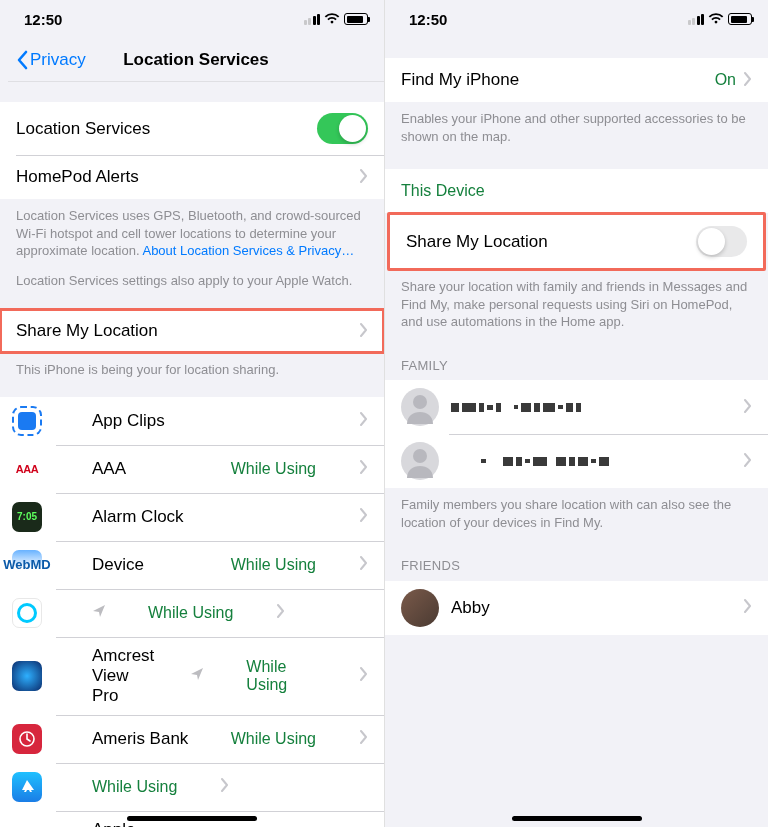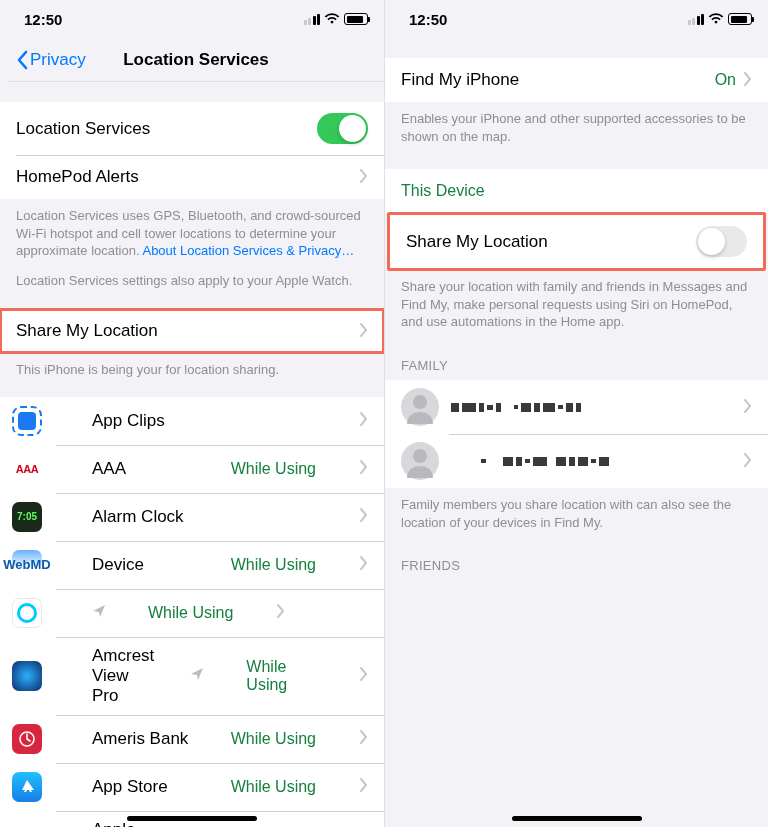--- a/index.html
+++ b/index.html
@@ -339,21 +339,20 @@
           <span class="chev"><svg width="8" height="14" viewBox="0 0 8 14">
               <path d="M1 1l5 6-5 6" stroke="#c7c7cc" stroke-width="2" fill="none" stroke-linecap="round" stroke-linejoin="round"></path>
             </svg></span>
         </div>
         <div class="app-cell">
           <span class="app-icon ic-appstore">
             <svg width="20" height="20" viewBox="0 0 20 20">
               <path d="M10 3l-5 10h3l-1 2h2l1-2h2l1 2h2l-1-2h3z" fill="#fff"></path>
             </svg>
           </span>
-          <span class="app-name">App Store</span>
           <span class="detail">While Using</span>
           <span class="chev"><svg width="8" height="14" viewBox="0 0 8 14">
               <path d="M1 1l5 6-5 6" stroke="#c7c7cc" stroke-width="2" fill="none" stroke-linecap="round" stroke-linejoin="round"></path>
             </svg></span>
         </div>
         <div class="app-cell">
           <span class="app-icon ic-applestore">
             <svg width="18" height="20" viewBox="0 0 18 20">
               <path d="M12 6h4l-1 12a2 2 0 01-2 2H5a2 2 0 01-2-2L2 6h4a3 3 0 016 0z" fill="#0a84ff"></path>
               <path d="M6.5 6a2.5 2.5 0 015 0" fill="none" stroke="#fff" stroke-width="1"></path>
@@ -476,17 +475,28 @@
         <span class="chev">
           <svg width="8" height="14" viewBox="0 0 8 14">
               <path d="M1 1l5 6-5 6" stroke="#c7c7cc" stroke-width="2" fill="none" stroke-linecap="round" stroke-linejoin="round"></path>
             </svg>
         </span>
       </div>
     </div>
     <div class="footer-text">Family members you share location with can also see the location of your devices in Find My.</div>
 
     <div class="header-text">FRIENDS</div>
+    <div class="group">
+      <div class="contact-cell">
+        <span class="avatar" style="background:linear-gradient(135deg,#7a5a4a,#4a3a32)"></span>
+        <span class="label" style="line-height:38px">Abby</span>
+        <span class="chev">
+          <svg width="8" height="14" viewBox="0 0 8 14">
+              <path d="M1 1l5 6-5 6" stroke="#c7c7cc" stroke-width="2" fill="none" stroke-linecap="round" stroke-linejoin="round"></path>
+            </svg>
+        </span>
+      </div>
+    </div>
 
     <div style="height:120px"></div>
   </div>
   <div class="home-ind"></div>
 </div>
 
 </body></html>

